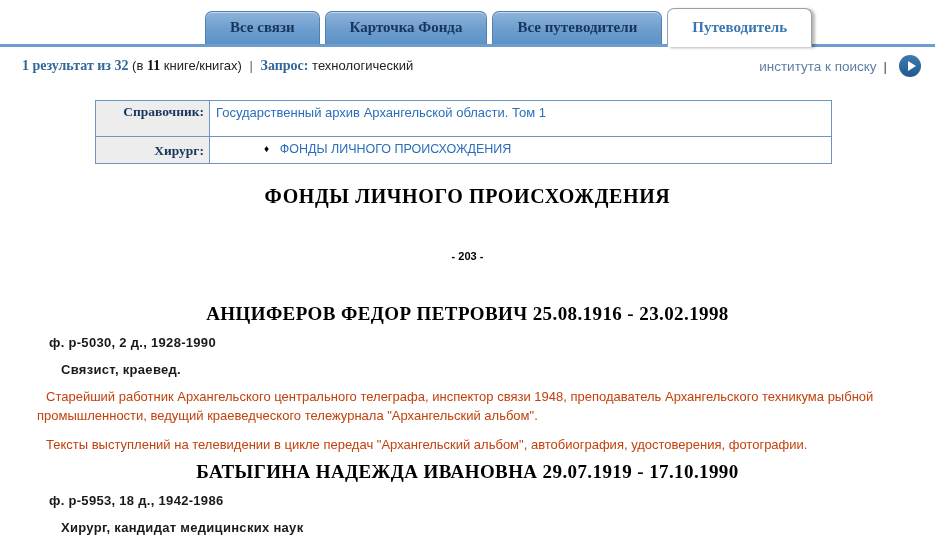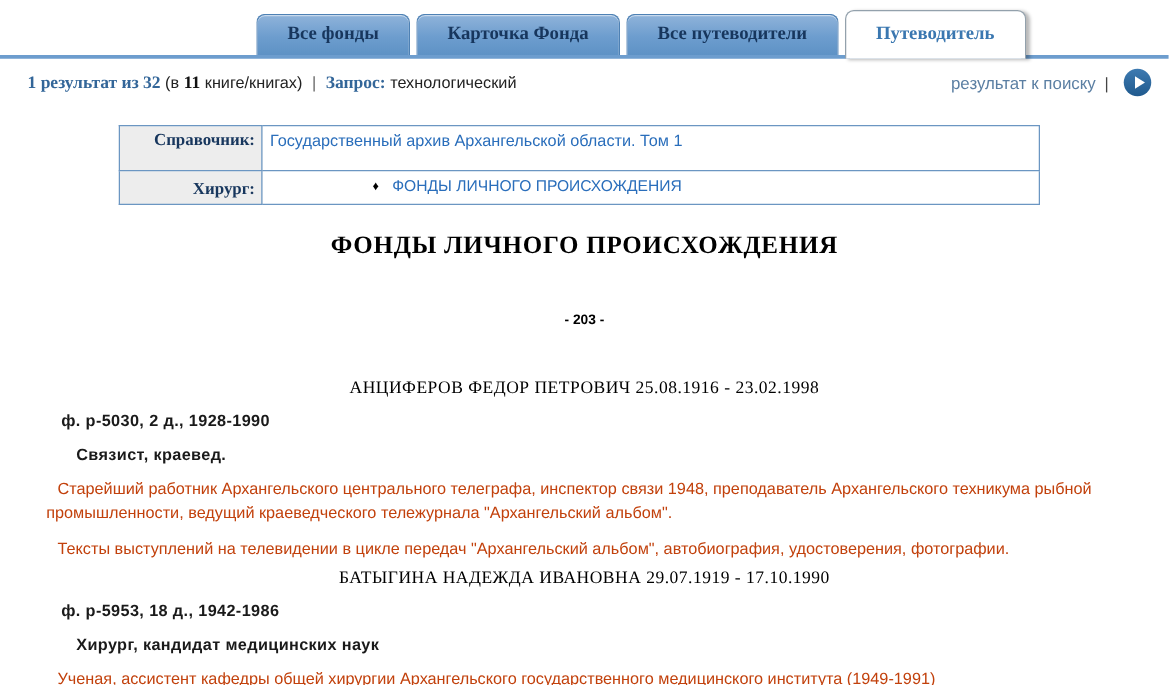--- a/index.html
+++ b/index.html
@@ -102,21 +102,21 @@
   }
   .ref-label.top { vertical-align: top; }
   .ref-value {
     vertical-align: top;
     font-size: 13px;
     color: #2a6ebb;
     padding: 4px 6px;
   }
   .row-spravochnik { height: 36px; }
   .row-glava { height: 27px; }
-  .chapter-cell { padding-left: 88px; }
+  .chapter-cell { padding-left: 54px; }
   .bullet { color: #000; font-size: 10px; margin-right: 7px; vertical-align: 1px; }
   .chapter-link { color: #2a6ebb; font-size: 12.5px; text-decoration: none; cursor: pointer; }
 
   
   .doc-title {
     text-align: center;
     font-family: "Liberation Serif", serif;
     font-weight: bold;
     font-size: 20px;
     letter-spacing: 0.6px;
@@ -126,54 +126,54 @@
   .page-number {
     text-align: center;
     font-weight: bold;
     font-size: 11px;
     margin-top: 42px;
     color: #000;
   }
   .entry-heading {
     text-align: center;
     font-family: "Liberation Serif", serif;
-    font-weight: normal;
-    font-size: 14px;
+    font-weight: bold;
+    font-size: 19px;
     letter-spacing: 0.4px;
     color: #000;
   }
   .entry-heading.first { margin-top: 41px; }
   .entry-heading.second { margin-top: 7px; }
   .entry-body { margin: 0 28px 0 37px; font-size: 13px; }
   .fond-line  { font-weight: bold; margin: 10px 0 0 12px; letter-spacing: 0.3px; }
   .occupation { font-weight: bold; margin: 12px 0 0 24px; letter-spacing: 0.3px; }
   .entry-par  { margin-top: 10px; text-indent: 9px; line-height: 19px; color: #c2410c; }
 </style>
 </head>
 <body>
 
 <div class="tabbar">
-  <div class="tab">Все фонды</div>
+  <div class="tab">Все связи</div>
   <div class="tab">Карточка Фонда</div>
   <div class="tab">Все путеводители</div>
   <div class="tab active">Путеводитель</div>
 </div>
 
 <div class="results-bar">
   <div class="results-left">
     <span class="blue-serif-bold">1 результат из 32</span>
     <span class="plain">(в</span>
     <span class="books-count">11</span>
     <span class="plain">книге/книгах)</span>
     <span class="sep">|</span>
     <span class="blue-serif-bold">Запрос:</span>
     <span class="plain">технологический</span>
   </div>
   <div class="results-right">
-    <a class="back-link">результат к поиску</a>
+    <a class="back-link">института к поиску</a>
     <span class="back-sep">|</span>
     <button class="go-button">
       <span class="arrow-icon"></span>
     </button>
   </div>
 </div>
 
 <table class="ref-table">
   <tbody>
       <tr class="row-spravochnik">

